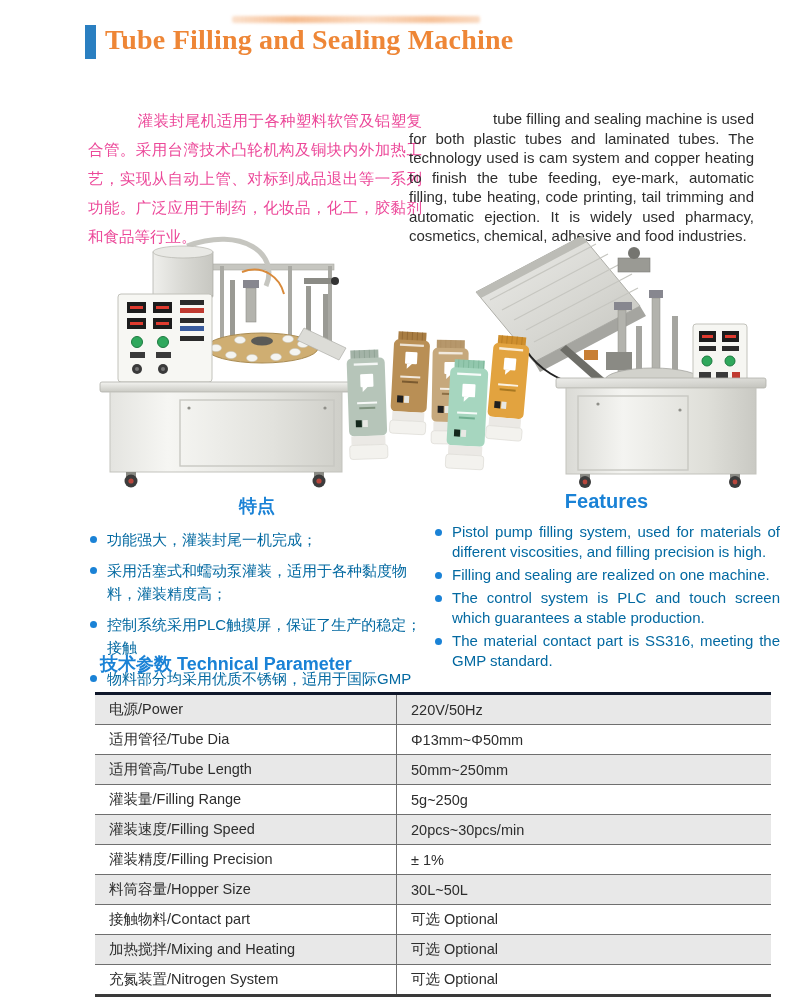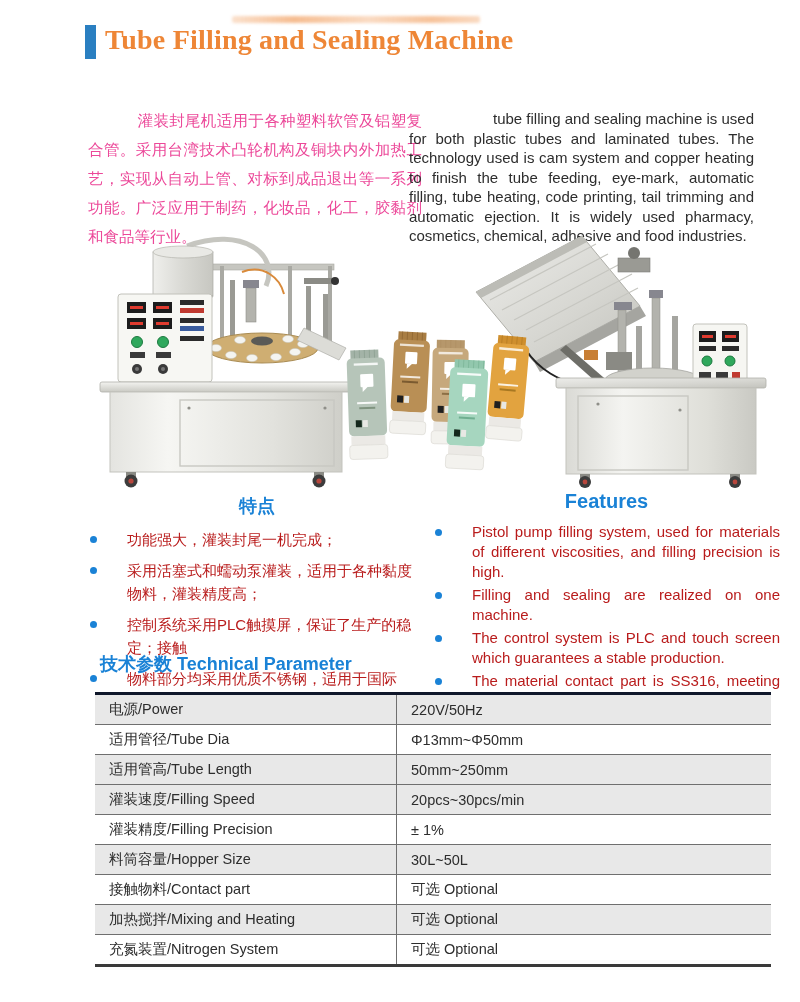--- a/index.html
+++ b/index.html
@@ -27,21 +27,21 @@
   .photo{position:absolute;}
   .photo-left{left:92px;top:236px;}
   .photo-tubes{left:342px;top:330px;z-index:3;}
   .photo-right{left:468px;top:232px;}
 
   
   .features-zh{position:absolute;left:88px;top:494px;width:338px;}
   .features-en{position:absolute;left:433px;top:490px;width:347px;}
   .feat-heading{margin:0 0 10px 0;color:#1a82d6;font-weight:bold;font-size:18px;text-align:center;}
   .features-en .feat-heading{font-size:20px;margin-bottom:9px;}
-  .feat-item{display:flex;font-size:15px;line-height:23px;margin-bottom:8px;color:#b91c1c;font-weight:500;gap:20px;}
+  .feat-item{display:flex;font-size:15px;line-height:23px;margin-bottom:8px;color:#0369a1;font-weight:500;}
   .features-en .feat-item{line-height:20px;margin-bottom:3px;text-align:justify;font-weight:400;}
   .dot{flex:0 0 auto;width:7px;height:7px;border-radius:50%;background:#1a82d6;margin:8px 10px 0 2px;}
   .features-en .dot{margin-top:7px;}
 
   
   .tech-heading{position:absolute;left:100px;top:652px;margin:0;font-size:18px;font-weight:bold;color:#1a82d6;}
   .param-table{position:absolute;left:95px;top:692px;width:676px;border-collapse:collapse;
     border-top:3px solid #0f172a;border-bottom:3px solid #3a3a3a;font-size:14.5px;color:#2d2d2d;}
   .param-table td{height:29px;vertical-align:middle;padding:0 0 0 14px;}
   .param-table td.val{border-left:1px solid #6f6f6f;width:360px;}
@@ -356,20 +356,24 @@
         <td class="val">220V/50Hz</td>
       </tr>
       <tr>
         <td>适用管径/Tube Dia</td>
         <td class="val">Φ13mm~Φ50mm</td>
       </tr>
       <tr class="alt">
         <td>适用管高/Tube Length</td>
         <td class="val">50mm~250mm</td>
       </tr>
+      <tr>
+        <td>灌装量/Filling Range</td>
+        <td class="val">5g~250g</td>
+      </tr>
       <tr class="alt">
         <td>灌装速度/Filling Speed</td>
         <td class="val">20pcs~30pcs/min</td>
       </tr>
       <tr>
         <td>灌装精度/Filling Precision</td>
         <td class="val">± 1%</td>
       </tr>
       <tr class="alt">
         <td>料筒容量/Hopper Size</td>

